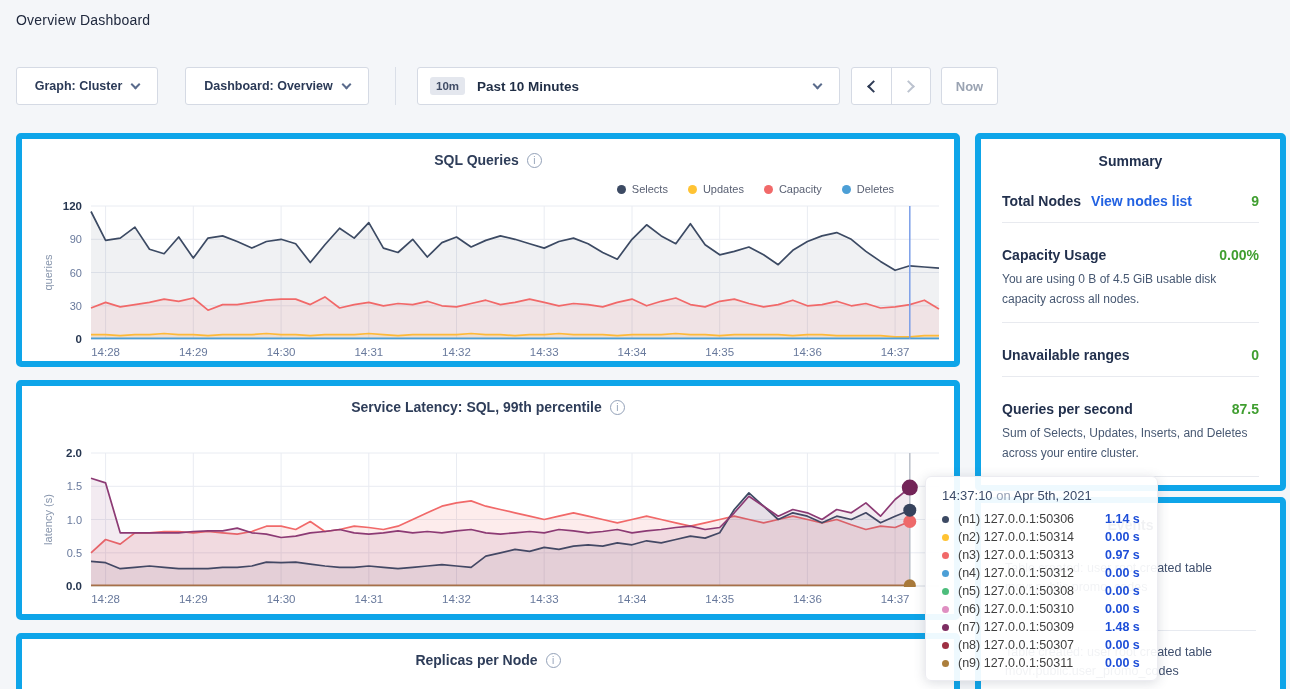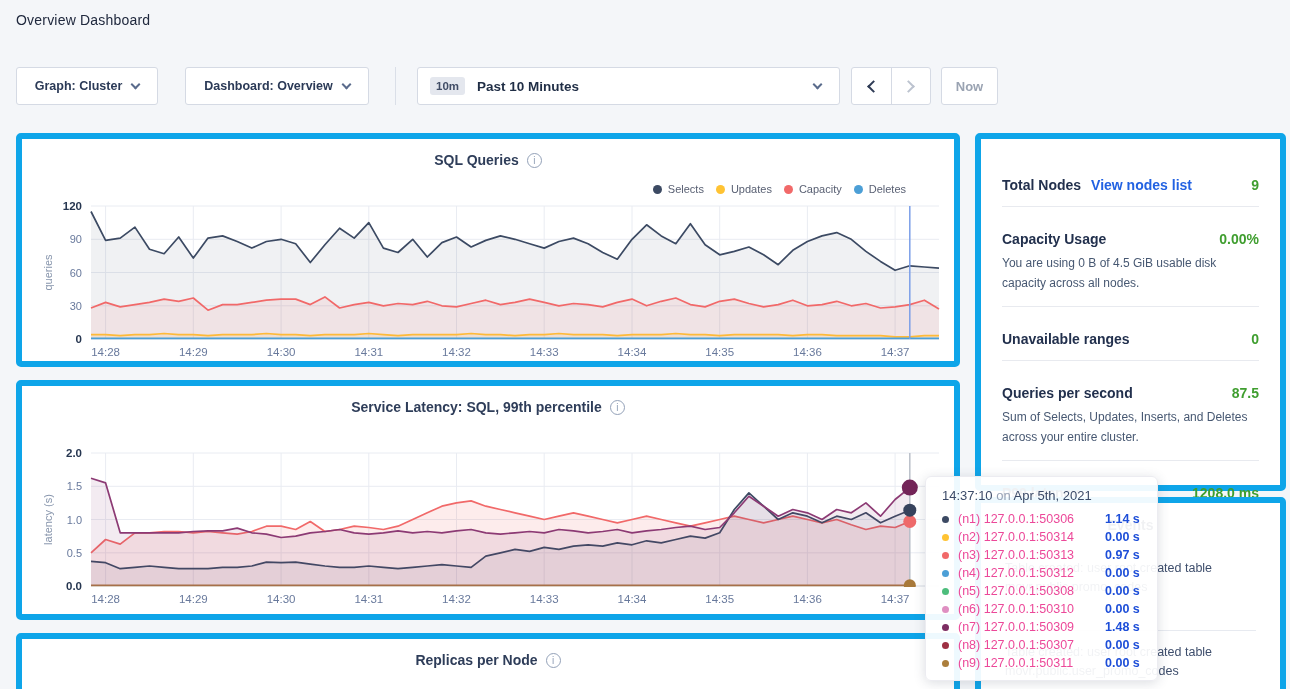--- a/index.html
+++ b/index.html
@@ -32,21 +32,21 @@
 
   .card { position:absolute; background:#fff; border:6px solid #0ea5e9; border-radius:5px; }
   .sql-card { left:16px; top:133px; width:944px; height:234px; }
   .lat-card { left:16px; top:380px; width:944px; height:240px; }
   .rep-card { left:16px; top:633px; width:944px; height:80px; }
   .sum-card { left:975px; top:133px; width:311px; height:358px; }
   .ev-card  { left:975px; top:497px; width:311px; height:200px; }
 
   .chart-title { text-align:center; margin-top:13px; font-size:14px; font-weight:bold; color:#2e3d59; }
   .info { display:inline-flex; width:15px; height:15px; border:1px solid #93a1b8; border-radius:50%; color:#93a1b8; font-size:10px; font-weight:normal; align-items:center; justify-content:center; margin-left:8px; vertical-align:1px; cursor:pointer; }
-  .legend { position:absolute; right:48px; top:44px; display:flex; gap:12px; }
+  .legend { position:absolute; right:60px; top:44px; display:flex; gap:20px; }
   .legend-item { display:flex; align-items:center; gap:6px; font-size:11px; color:#596073; cursor:pointer; }
   .legend-dot { width:9px; height:9px; border-radius:50%; }
   .chart-svg { position:absolute; left:0; top:62px; font-family:inherit; }
 
   .sum-inner { padding:14px 21px 0; }
   .sum-head { text-align:center; font-size:14px; font-weight:bold; color:#21304e; }
   .sum-row { margin-top:24px; }
   .sum-line { display:flex; align-items:center; }
   .sum-label { font-size:14px; font-weight:bold; color:#22304d; }
   .sum-link { font-size:14px; font-weight:bold; color:#2262e2; margin-left:10px; cursor:pointer; text-decoration:none; }
@@ -58,21 +58,21 @@
   .ev-head { text-align:center; margin-top:14px; font-size:14px; font-weight:bold; color:#2e3d59; }
   .ev-item { padding:0 24px; font-size:12.5px; line-height:19px; color:#3e4e6c; }
   .ev-item.first { margin-top:26px; }
   .ev-hr { border:none; border-top:1px solid #e7eaf0; margin:33px 24px 12px; }
 
   .tooltip { position:absolute; left:925px; top:476px; width:233px; height:205px; background:rgba(255,255,255,0.93); border:1px solid #ececf1; border-radius:6px; box-shadow:0 2px 12px rgba(55,65,90,0.18); z-index:20; padding:11px 16px 8px; }
   .tt-head { font-size:13px; color:#3b4a68; margin-bottom:7px; }
   .tt-on { color:#97a2b6; }
   .t-row { display:flex; align-items:center; height:18px; }
   .t-dot { width:7px; height:7px; border-radius:50%; margin-right:9px; flex:none; }
-  .t-name { width:147px; font-size:12.5px; color:#ec4899; }
+  .t-name { width:147px; font-size:12.5px; color:#404040; }
   .t-val { font-size:12.5px; font-weight:bold; color:#1d4ed8; }
 </style>
 </head>
 <body>
 
 <div class="page">
 
   <h1>Overview Dashboard</h1>
 
   <div class="btnish dd dd1">
@@ -233,20 +233,21 @@
   </div>
 
   <div class="card rep-card">
     <div class="chart-title">
       <span>Replicas per Node</span><span class="info">i</span>
     </div>
   </div>
 
   <div class="card sum-card">
     <div class="sum-inner">
+      <div class="sum-head">Summary</div>
 
       <div class="sum-row">
         <div class="sum-line">
           <span class="sum-label">Total Nodes</span>
           <a class="sum-link">View nodes list</a>
           <span class="sum-value">9</span>
         </div>
       </div>
       <hr class="sum-hr">
 

